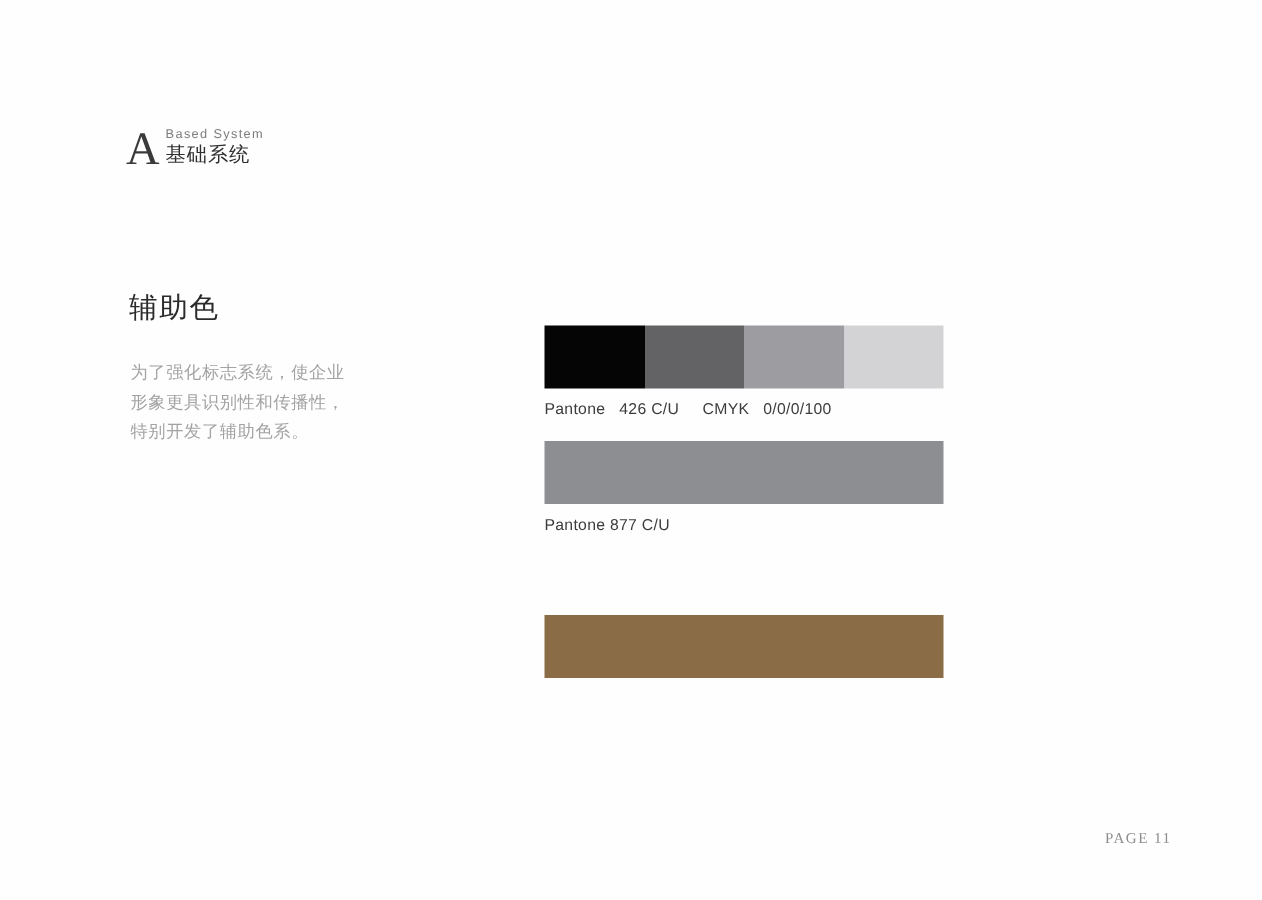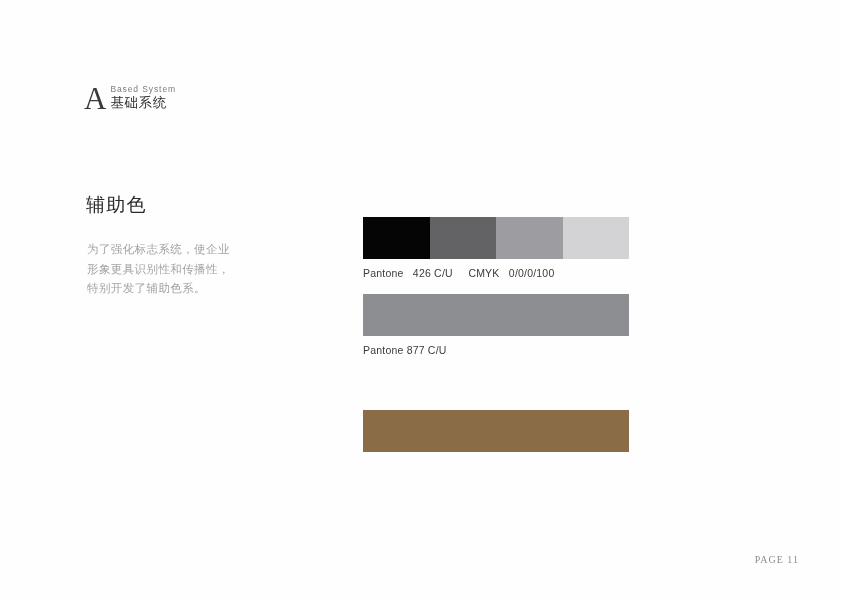--- a/index.html
+++ b/index.html
@@ -108,21 +108,21 @@
     letter-spacing: 0.2px;
     color: #3c3c3c;
     line-height: 14px;
     white-space: pre;
     font-weight: 400;
   }
 
   
   .page-number {
     position: absolute;
-    right: 42px;
+    right: 60px;
     bottom: 35px;
     font-family: "Liberation Serif", "DejaVu Serif", serif;
     font-size: 10px;
     letter-spacing: 1px;
     color: #8d8d8d;
     font-weight: 400;
   }
 </style>
 </head>
 <body>

